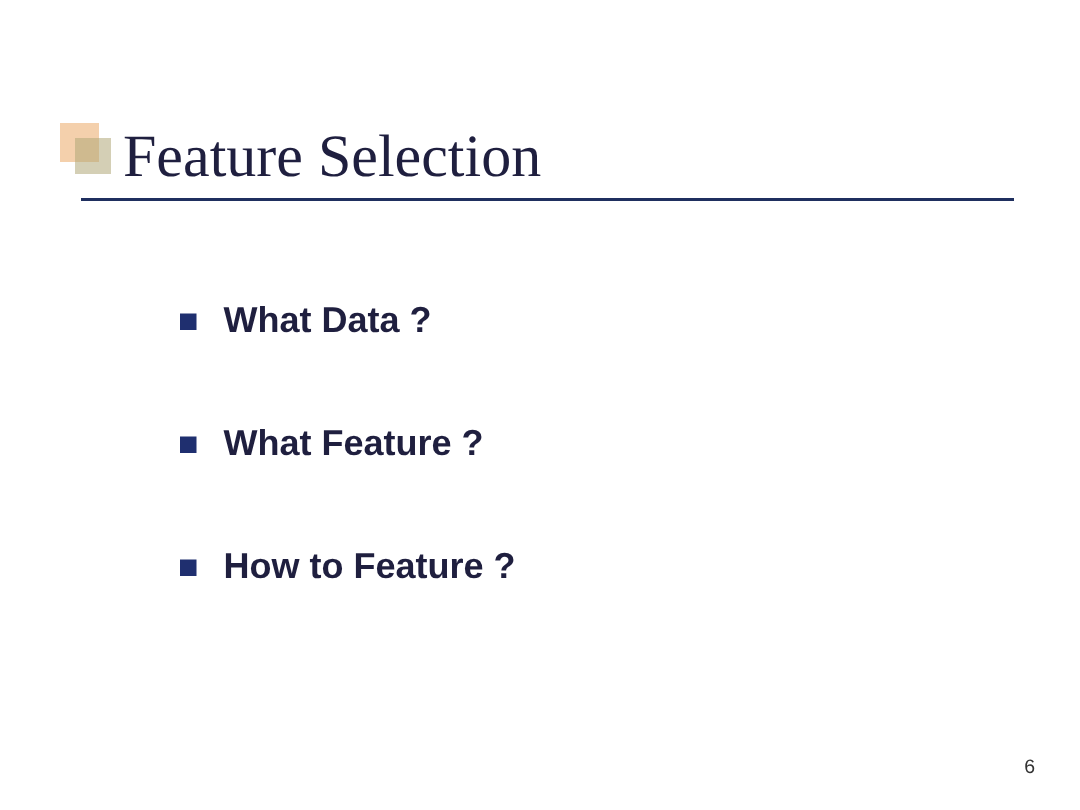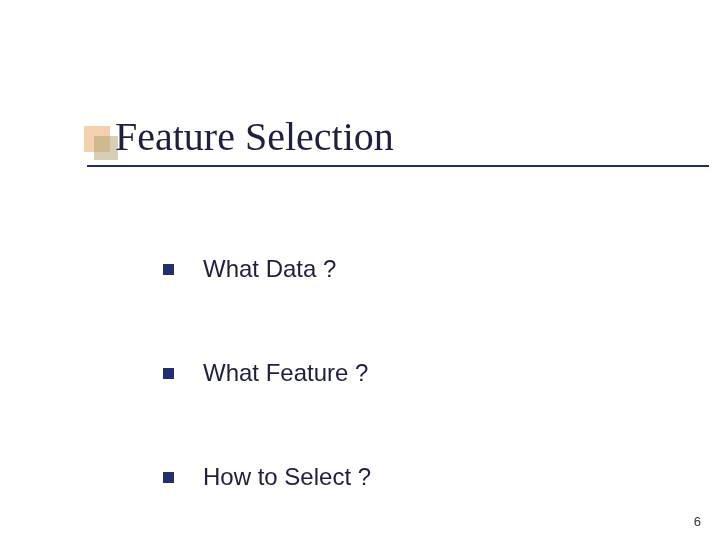--- a/index.html
+++ b/index.html
@@ -1,16 +1,16 @@
 <!DOCTYPE html>
 <html><head>
 <meta charset="utf-8">
 <style>
   * {
-    margin: 11px;
+    margin: 0;
     padding: 0;
     box-sizing: border-box;
   }
   body {
     width: 720px;
     height: 540px;
     background: #ffffff;
     font-family: Verdana, Geneva, sans-serif;
     position: relative;
     overflow: hidden;
@@ -53,21 +53,22 @@
     top: 80px;
     left: 82px;
     font-family: "Times New Roman", Times, serif;
     font-size: 40px;
     color: #1f1f3f;
     font-weight: normal;
   }
   .bullet-list {
     position: absolute;
     top: 200px;
-    left: 108px;
+    left: 120px;
+    font-weight: bold;
   }
   .bullet-item {
     display: flex;
     align-items: center;
     margin-bottom: 54px;
   }
   .bullet-marker {
     width: 11px;
     height: 11px;
     background: #1f2f6f;
@@ -103,17 +104,17 @@
   <div class="bullet-item">
     <div class="bullet-marker"></div>
     <span class="bullet-text">What Data ?</span>
   </div>
   <div class="bullet-item">
     <div class="bullet-marker"></div>
     <span class="bullet-text">What Feature ?</span>
   </div>
   <div class="bullet-item">
     <div class="bullet-marker"></div>
-    <span class="bullet-text">How to Select ?</span>
+    <span class="bullet-text">How to Feature ?</span>
   </div>
 </div>
 
 <div class="page-number">6</div>
 
 </body></html>

